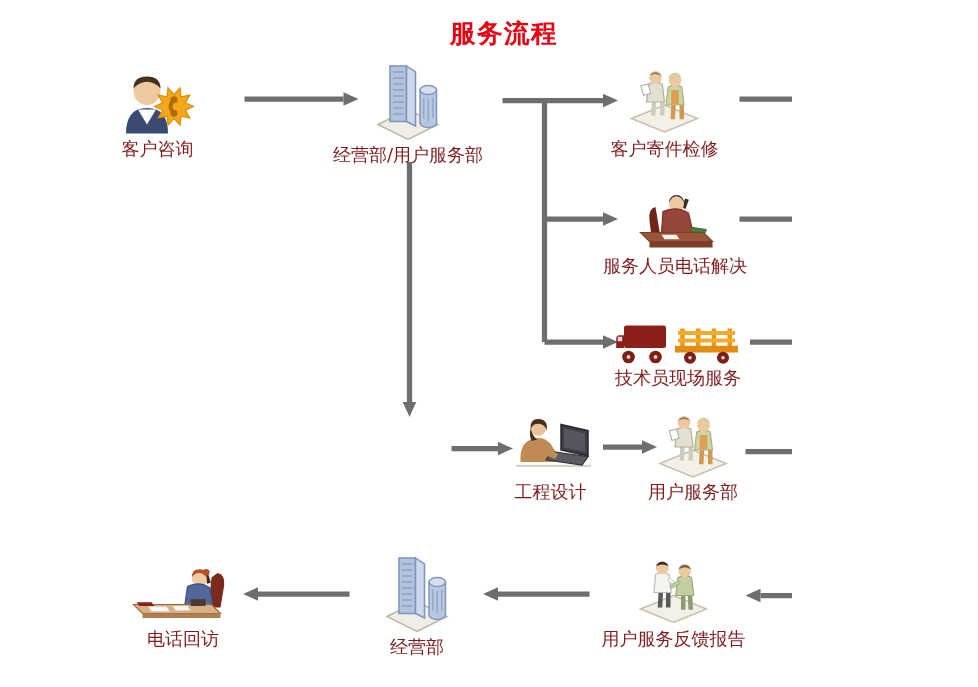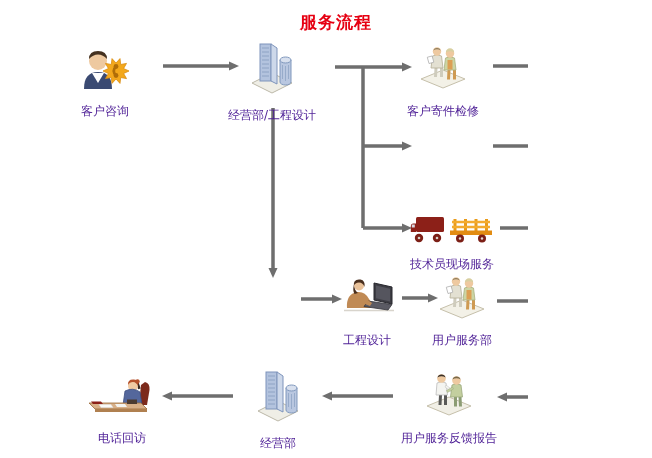--- a/index.html
+++ b/index.html
@@ -12,22 +12,22 @@
     font-size:17px;font-weight:bold;color:#e60012;letter-spacing:1px;
   }
   .connectors{position:absolute;left:0;top:0;width:652px;height:458px;}
   .connectors *{stroke:#6e6e6e;}
   .connectors polygon{fill:#6e6e6e;stroke:none;}
   .node{
     position:absolute;display:flex;flex-direction:column;align-items:center;
   }
   .node .icon{display:block;line-height:0;}
   .node .label{
-    font-size:12px;color:#4c1d95;white-space:nowrap;line-height:1.15;
-    text-align:left;margin-top:15px;
+    font-size:12px;color:#7f1d1d;white-space:nowrap;line-height:1.15;
+    text-align:left;margin-top:3px;
   }
 </style>
 </head>
 <body>
 
 <div class="canvas">
 
   <div class="title">服务流程</div>
 
   <svg class="connectors" width="652" height="458" viewBox="0 0 652 458">
@@ -113,21 +113,21 @@
       <svg width="56" height="54" viewBox="0 0 56 54">
         <polygon points="8,43 28,33 48,43 28,53" fill="#efeee6" stroke="#bcb8a8" stroke-width="1"></polygon>
         <rect x="16" y="4" width="11" height="37" fill="#b3c3de" stroke="#7e94bb" stroke-width="1"></rect>
         <polygon points="27,4 33,8 33,44 27,41" fill="#cdd8ea" stroke="#7e94bb" stroke-width="1"></polygon>
         <path d="M18 8 h7 M18 12 h7 M18 16 h7 M18 20 h7 M18 24 h7 M18 28 h7 M18 32 h7 M18 36 h7" stroke="#8ea3c4" stroke-width="1"></path>
         <path d="M36 20 v22 a5.5 3 0 0 0 11 0 v-22 z" fill="#b9c7e0" stroke="#8098bd" stroke-width="1"></path>
         <ellipse cx="41.5" cy="20" rx="5.5" ry="3" fill="#d8e0ee" stroke="#8098bd" stroke-width="1"></ellipse>
         <path d="M38.5 25 v14 M41.5 26 v15 M44.5 25 v14" stroke="#8ea3c4" stroke-width="0.8"></path>
       </svg>
     </span>
-    <span class="label">经营部/工程设计</span>
+    <span class="label">经营部/用户服务部</span>
   </div>
 
   <div class="node" style="left:383px;top:42px;width:120px">
     <span class="icon">
       <svg width="52" height="48" viewBox="0 0 52 46">
         <polygon points="4,36 26,27 48,36 26,45" fill="#f3f1e7" stroke="#c6c0ab" stroke-width="1"></polygon>
         <path d="M17.5 25 l-0.5 9 h3 l0.5 -9 z M23 25 v9 h3 v-9 z" fill="#cfccbd"></path>
         <path d="M15.5 13 Q20 10.5 24.5 13 L26 25 H14 Z" fill="#e3e0d2" stroke="#b4ad96" stroke-width="0.8"></path>
         <rect x="11" y="13.5" width="5" height="6.5" fill="#ffffff" stroke="#aaa" stroke-width="0.7" transform="rotate(-15 13.5 16.5)"></rect>
         <circle cx="20" cy="8.5" r="4.2" fill="#eec9a0"></circle>
@@ -135,20 +135,36 @@
         <path d="M30.5 27 l-0.5 9.5 h3 l0.5 -9.5 z M36 27 v9.5 h3 v-9.5 z" fill="#cf9a52"></path>
         <path d="M28.5 15 Q33 12.5 37.5 15 L39 27 H27 Z" fill="#ccd5a4" stroke="#a8b080" stroke-width="0.8"></path>
         <rect x="30.5" y="17" width="5" height="9.5" fill="#dc9f54"></rect>
         <circle cx="33" cy="10.5" r="4.2" fill="#eec9a0"></circle>
         <path d="M28.8 9.5 A4.2 4.2 0 0 1 37.2 9.5 Q33 7 28.8 9.5 Z" fill="#d8cfa0"></path>
       </svg>
     </span>
     <span class="label">客户寄件检修</span>
   </div>
 
+  <div class="node" style="left:390px;top:128px;width:120px">
+    <span class="icon">
+      <svg width="58" height="40" viewBox="0 0 58 40">
+        <path d="M16 10 q-5 1 -4 9 l1.5 12 h6 z" fill="#6e2418"></path>
+        <rect x="34.5" y="4.5" width="2.6" height="6.5" fill="#3a2a20" transform="rotate(20 35.8 8)"></rect>
+        <circle cx="30" cy="8" r="5" fill="#eec9a0"></circle>
+        <path d="M25 7 A5 5 0 0 1 35 7 Q33 2.8 30 2.8 Q27 2.8 25 7 Z" fill="#2e2420"></path>
+        <path d="M21 13 Q30 9 38 14 L41 27 H20 Z" fill="#96473a" stroke="#7a3328" stroke-width="0.8"></path>
+        <polygon points="6,27 48,27 54,33 12,33" fill="#9a5638" stroke="#7c3f26" stroke-width="0.8"></polygon>
+        <polygon points="12,33 54,33 54,37 12,37" fill="#7c3f26"></polygon>
+        <polygon points="40,23.5 50,25 49,27.5 39,26" fill="#4f7c3c" stroke="#3c6030" stroke-width="0.6"></polygon>
+        <polygon points="20,28.5 30,28.5 32,31.5 22,31.5" fill="#f5f5f0"></polygon>
+      </svg>
+    </span>
+    <span class="label">服务人员电话解决</span>
+  </div>
 
   <div class="node" style="left:392px;top:213px;width:120px">
     <span class="icon">
       <svg width="84" height="30" viewBox="0 0 84 30">
         <path d="M45 6 v12 M55.5 6 v12 M66 6 v12 M76.5 6 v12" stroke="#e89a18" stroke-width="3"></path>
         <path d="M42 9 h38 M42 14 h38" stroke="#f3ab2e" stroke-width="2.6"></path>
         <rect x="40" y="17.5" width="42" height="4.5" fill="#e28c12"></rect>
         <circle cx="50" cy="25.5" r="4" fill="#7c1f16"></circle>
           <circle cx="50" cy="25.5" r="1.2" fill="#e0d8d0"></circle>
         <circle cx="72" cy="25.5" r="4" fill="#7c1f16"></circle>

